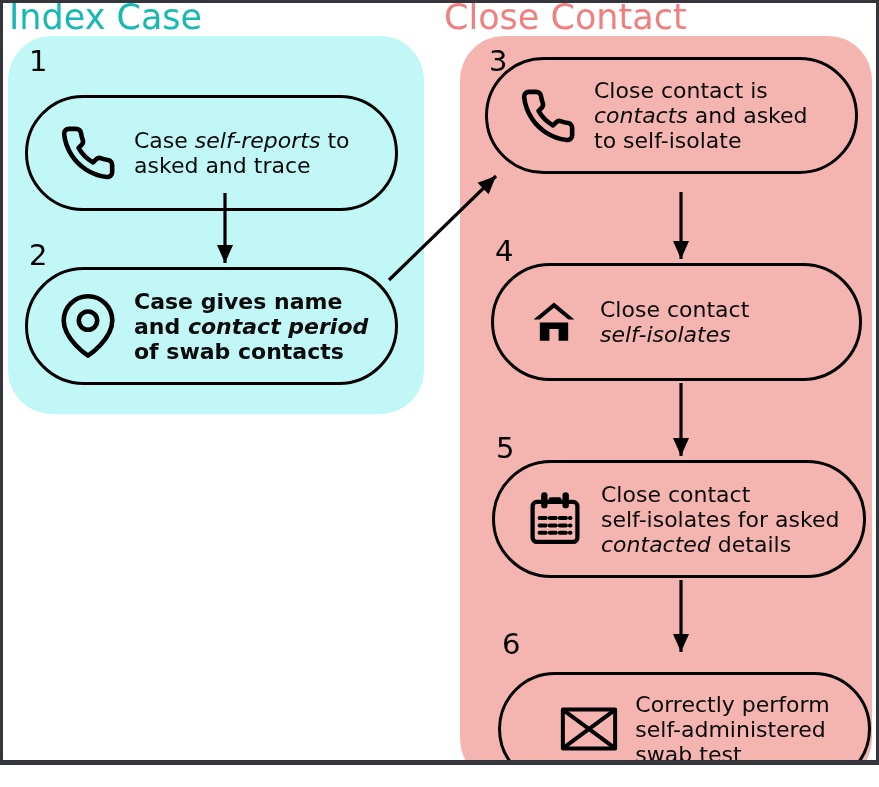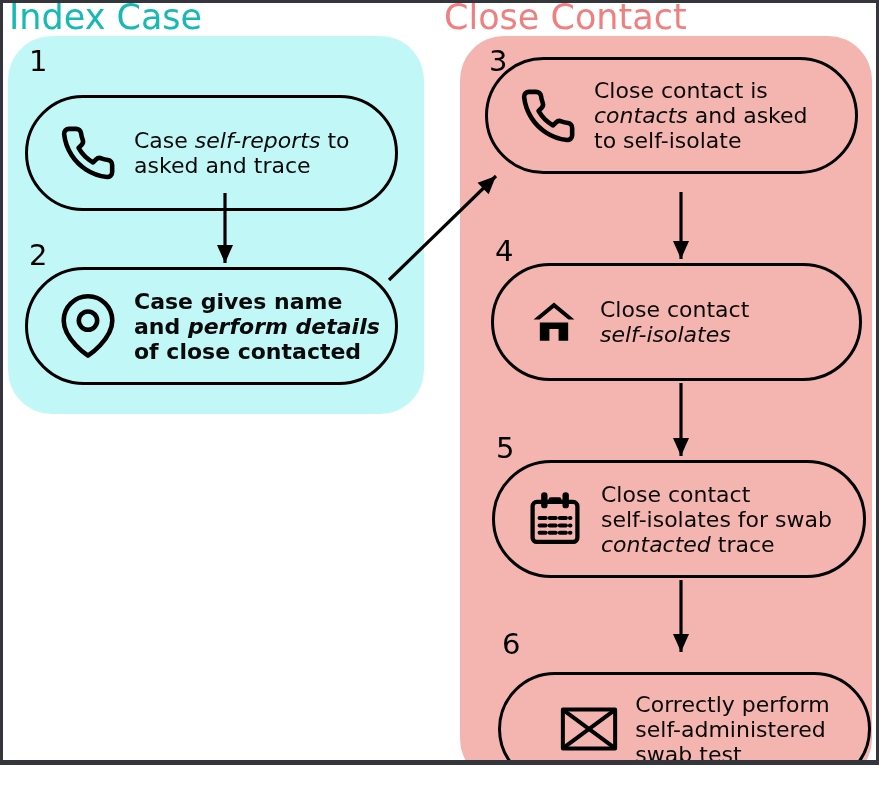--- a/index.html
+++ b/index.html
@@ -73,22 +73,22 @@
     <span class="node-number">2</span>
     <div class="node-box">
       <span class="icon-slot">
         <svg class="icon" width="54" height="70" viewBox="2 0 20 24" fill="none" stroke="#000" stroke-width="1.7" stroke-linecap="round" stroke-linejoin="round">
           <path d="M21 10c0 7-9 13-9 13s-9-6-9-13a9 9 0 0 1 18 0z"></path>
           <circle cx="12" cy="10" r="3.4"></circle>
         </svg>
       </span>
       <div class="node-text">
         <div class="ln"><span>Case gives name</span></div>
-        <div class="ln"><span>and </span><span class="it">perform details</span></div>
-        <div class="ln"><span>of close contacted</span></div>
+        <div class="ln"><span>and </span><span class="it">contact period</span></div>
+        <div class="ln"><span>of swab contacts</span></div>
       </div>
     </div>
   </div>
 
   <div class="node n3">
     <span class="node-number">3</span>
     <div class="node-box">
       <span class="icon-slot">
         <svg class="icon" width="58" height="58" viewBox="0 0 24 24" fill="none" stroke="#000" stroke-width="1.9" stroke-linecap="round" stroke-linejoin="round">
           <path d="M22 16.92v3a2 2 0 0 1-2.18 2 19.79 19.79 0 0 1-8.63-3.07 19.5 19.5 0 0 1-6-6 19.79 19.79 0 0 1-3.07-8.67A2 2 0 0 1 4.11 2h3a2 2 0 0 1 2 1.72 12.84 12.84 0 0 0 .7 2.81 2 2 0 0 1-.45 2.11L8.09 9.91a16 16 0 0 0 6 6l1.27-1.27a2 2 0 0 1 2.11-.45 12.84 12.84 0 0 0 2.81.7A2 2 0 0 1 22 16.92z"></path>
@@ -127,22 +127,22 @@
           <line x1="8" y1="3.2" x2="8" y2="6.8" stroke-width="2.4"></line>
           <line x1="16" y1="3.2" x2="16" y2="6.8" stroke-width="2.4"></line>
           <line x1="10.4" y1="4.6" x2="13.6" y2="4.6" stroke-width="1.6"></line>
           <line x1="6.2" y1="11.6" x2="17.8" y2="11.6" stroke-width="1.5" stroke-dasharray="2.3 1.5"></line>
           <line x1="6.2" y1="14.4" x2="17.8" y2="14.4" stroke-width="1.5" stroke-dasharray="2.3 1.5"></line>
           <line x1="6.2" y1="17.2" x2="17.8" y2="17.2" stroke-width="1.5" stroke-dasharray="2.3 1.5"></line>
         </svg>
       </span>
       <div class="node-text">
         <div class="ln"><span>Close contact</span></div>
-        <div class="ln"><span>self-isolates for swab</span></div>
-        <div class="ln"><span class="it">contacted</span><span> trace</span></div>
+        <div class="ln"><span>self-isolates for asked</span></div>
+        <div class="ln"><span class="it">contacted</span><span> details</span></div>
       </div>
     </div>
   </div>
 
   <div class="node n6">
     <span class="node-number">6</span>
     <div class="node-box">
       <span class="icon-slot">
         <svg class="icon" width="70" height="56" viewBox="0 0 24 19" fill="none" stroke="#000" stroke-width="1.5" stroke-linejoin="round">
           <rect x="2.2" y="2.2" width="19.6" height="14.6"></rect>

